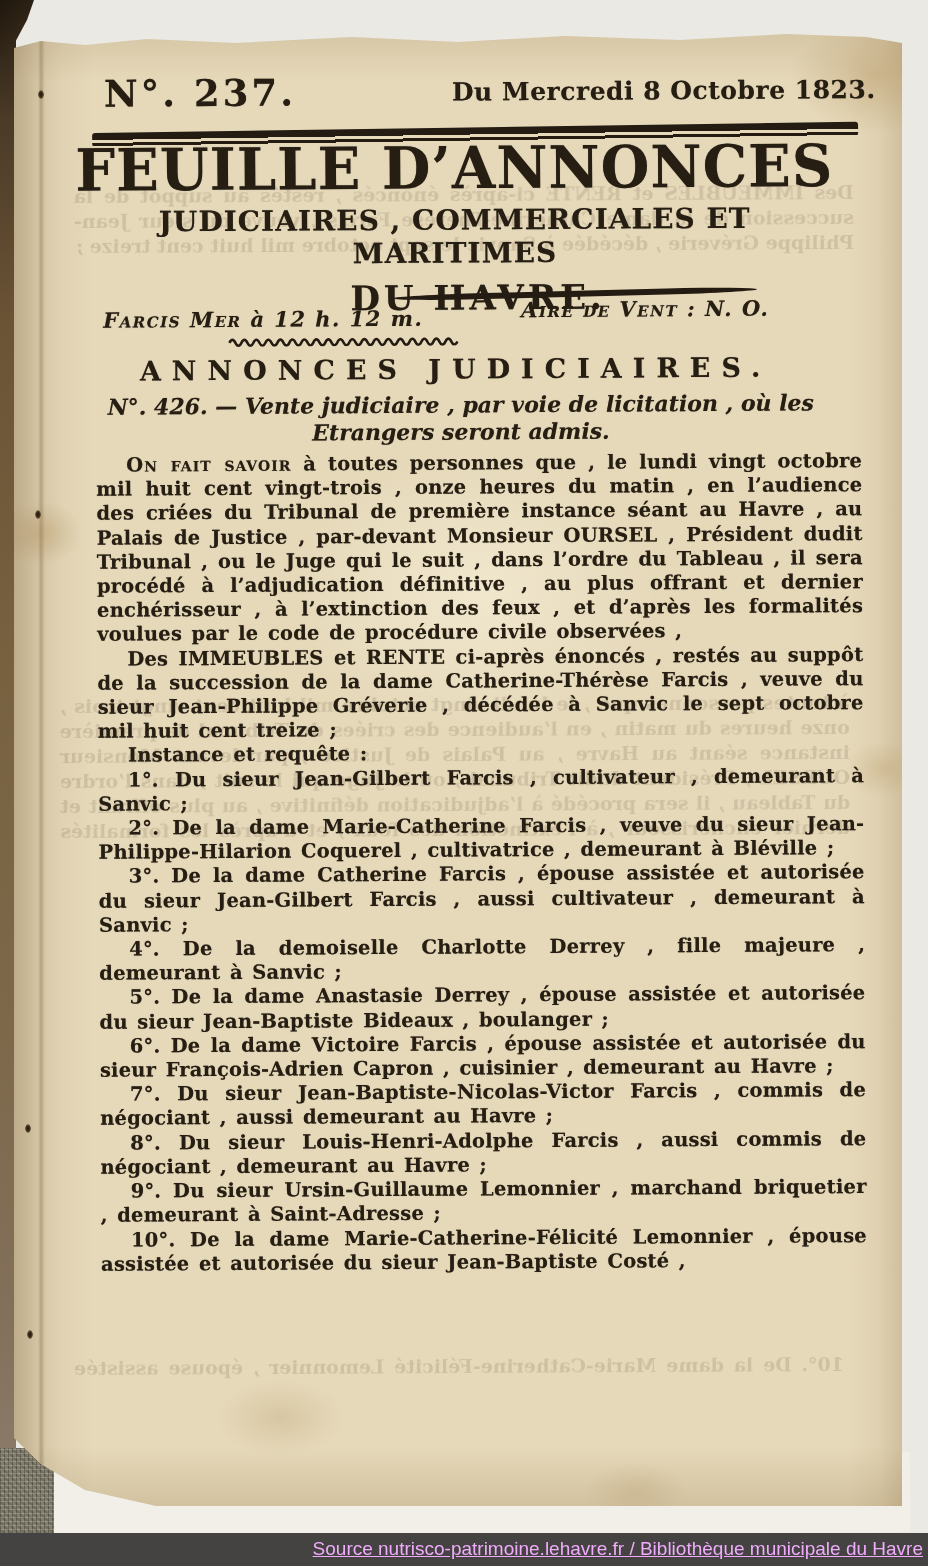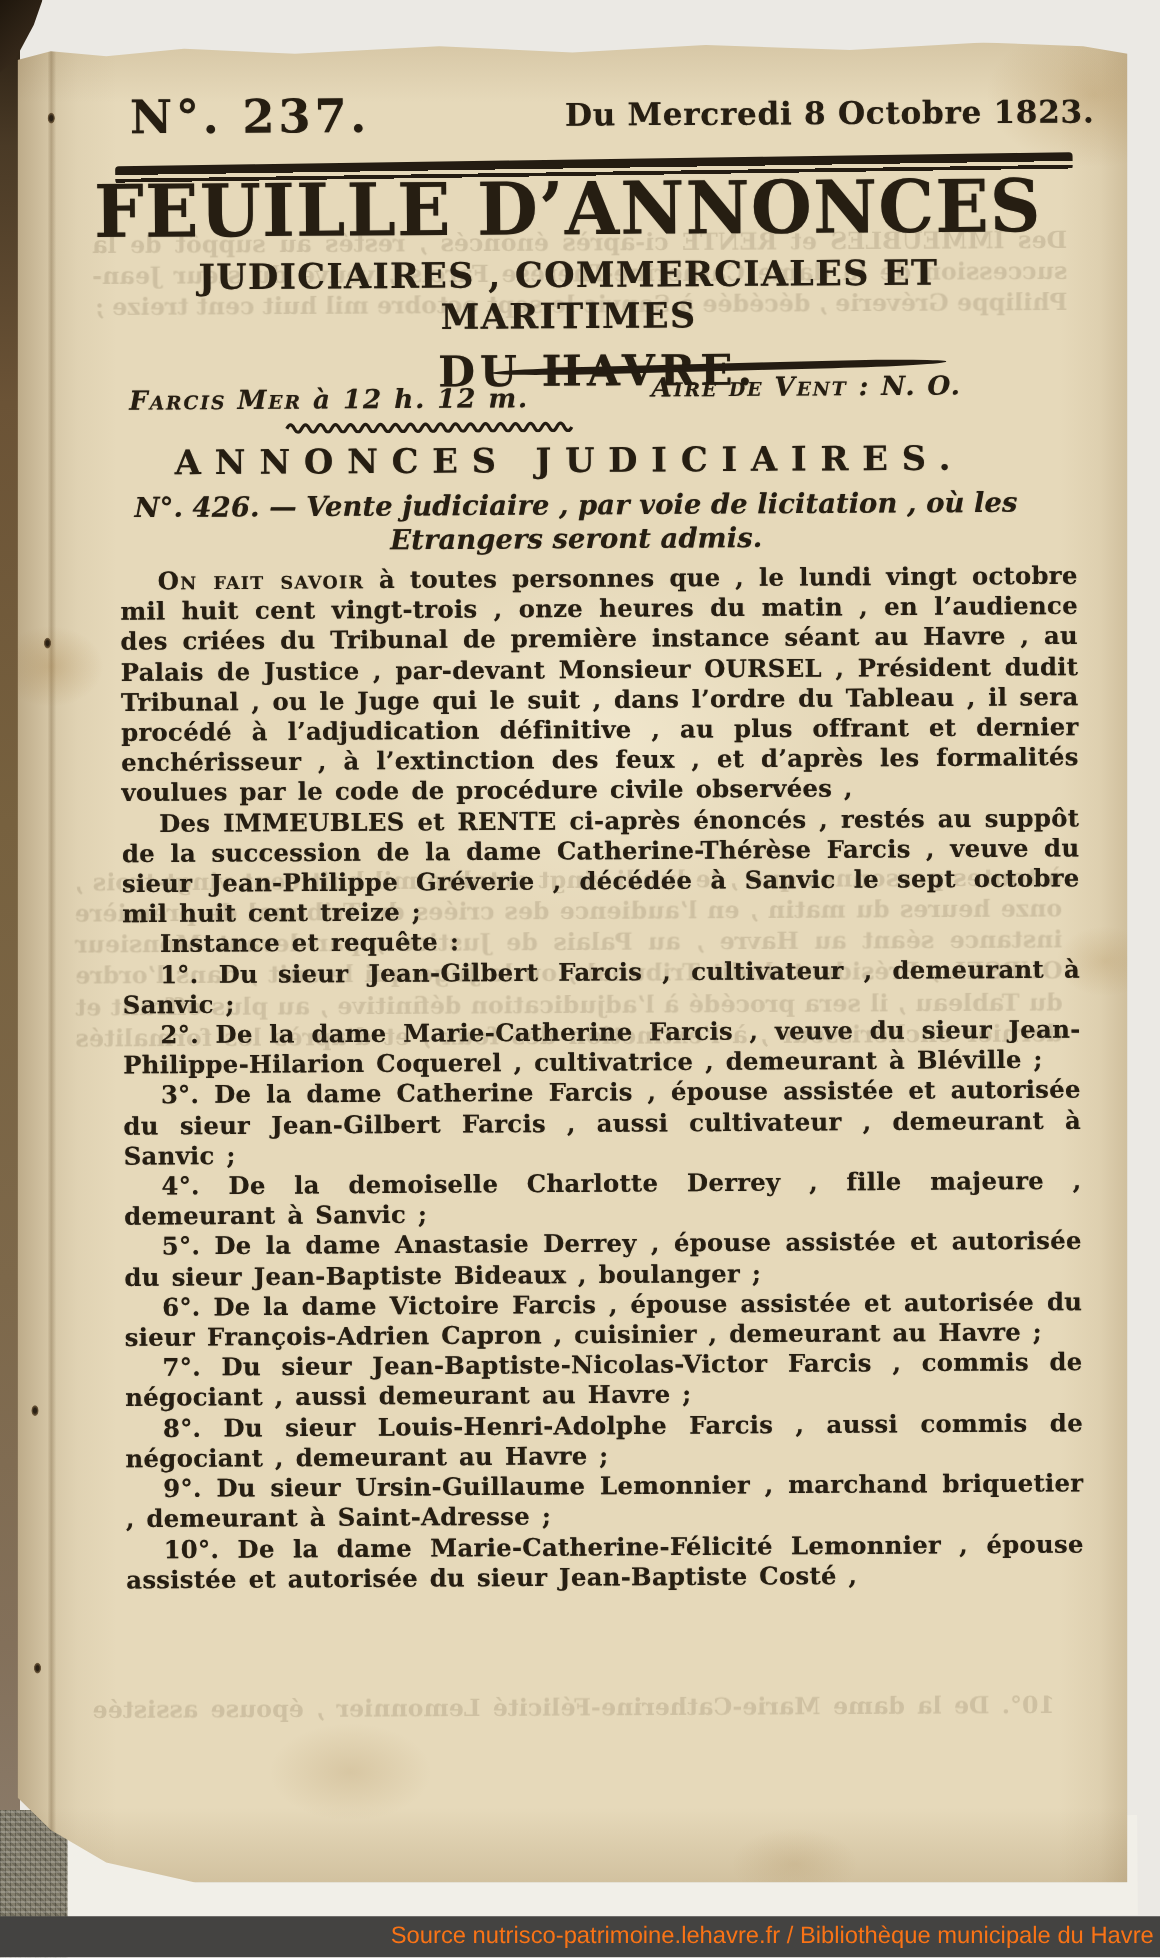--- a/index.html
+++ b/index.html
@@ -91,22 +91,22 @@
     font-size:22px;font-weight:bold;font-style:italic;line-height:27px;}
 
   .body-text{position:absolute;left:80px;top:422px;width:766px;
     font-size:19.5px;line-height:24.2px;font-weight:bold;
     text-align:justify;word-spacing:2.5px;letter-spacing:.2px;}
   .body-text p{margin:0;text-indent:30px;}
   .lead{font-variant:small-caps;letter-spacing:1px;}
   .lead:empty{display:none;}
 
   .footer-bar{position:absolute;left:0;bottom:0;width:928px;height:33px;z-index:9;
-    background:#444341;color:#f97316;font-family:"Liberation Sans", sans-serif;
-    font-size:19px;line-height:32px;text-align:right;}
+    background:#444341;color:#f0abfc;font-family:"Liberation Sans", sans-serif;
+    font-size:19px;line-height:32px;text-align:right;text-decoration:underline;}
   .footer-bar span{padding-right:5px;}
 </style>
 </head>
 <body>
 
 <div class="scan">
 
   <div class="backing"></div>
   <div class="binding"></div>
   <div class="cover-corner"></div>

